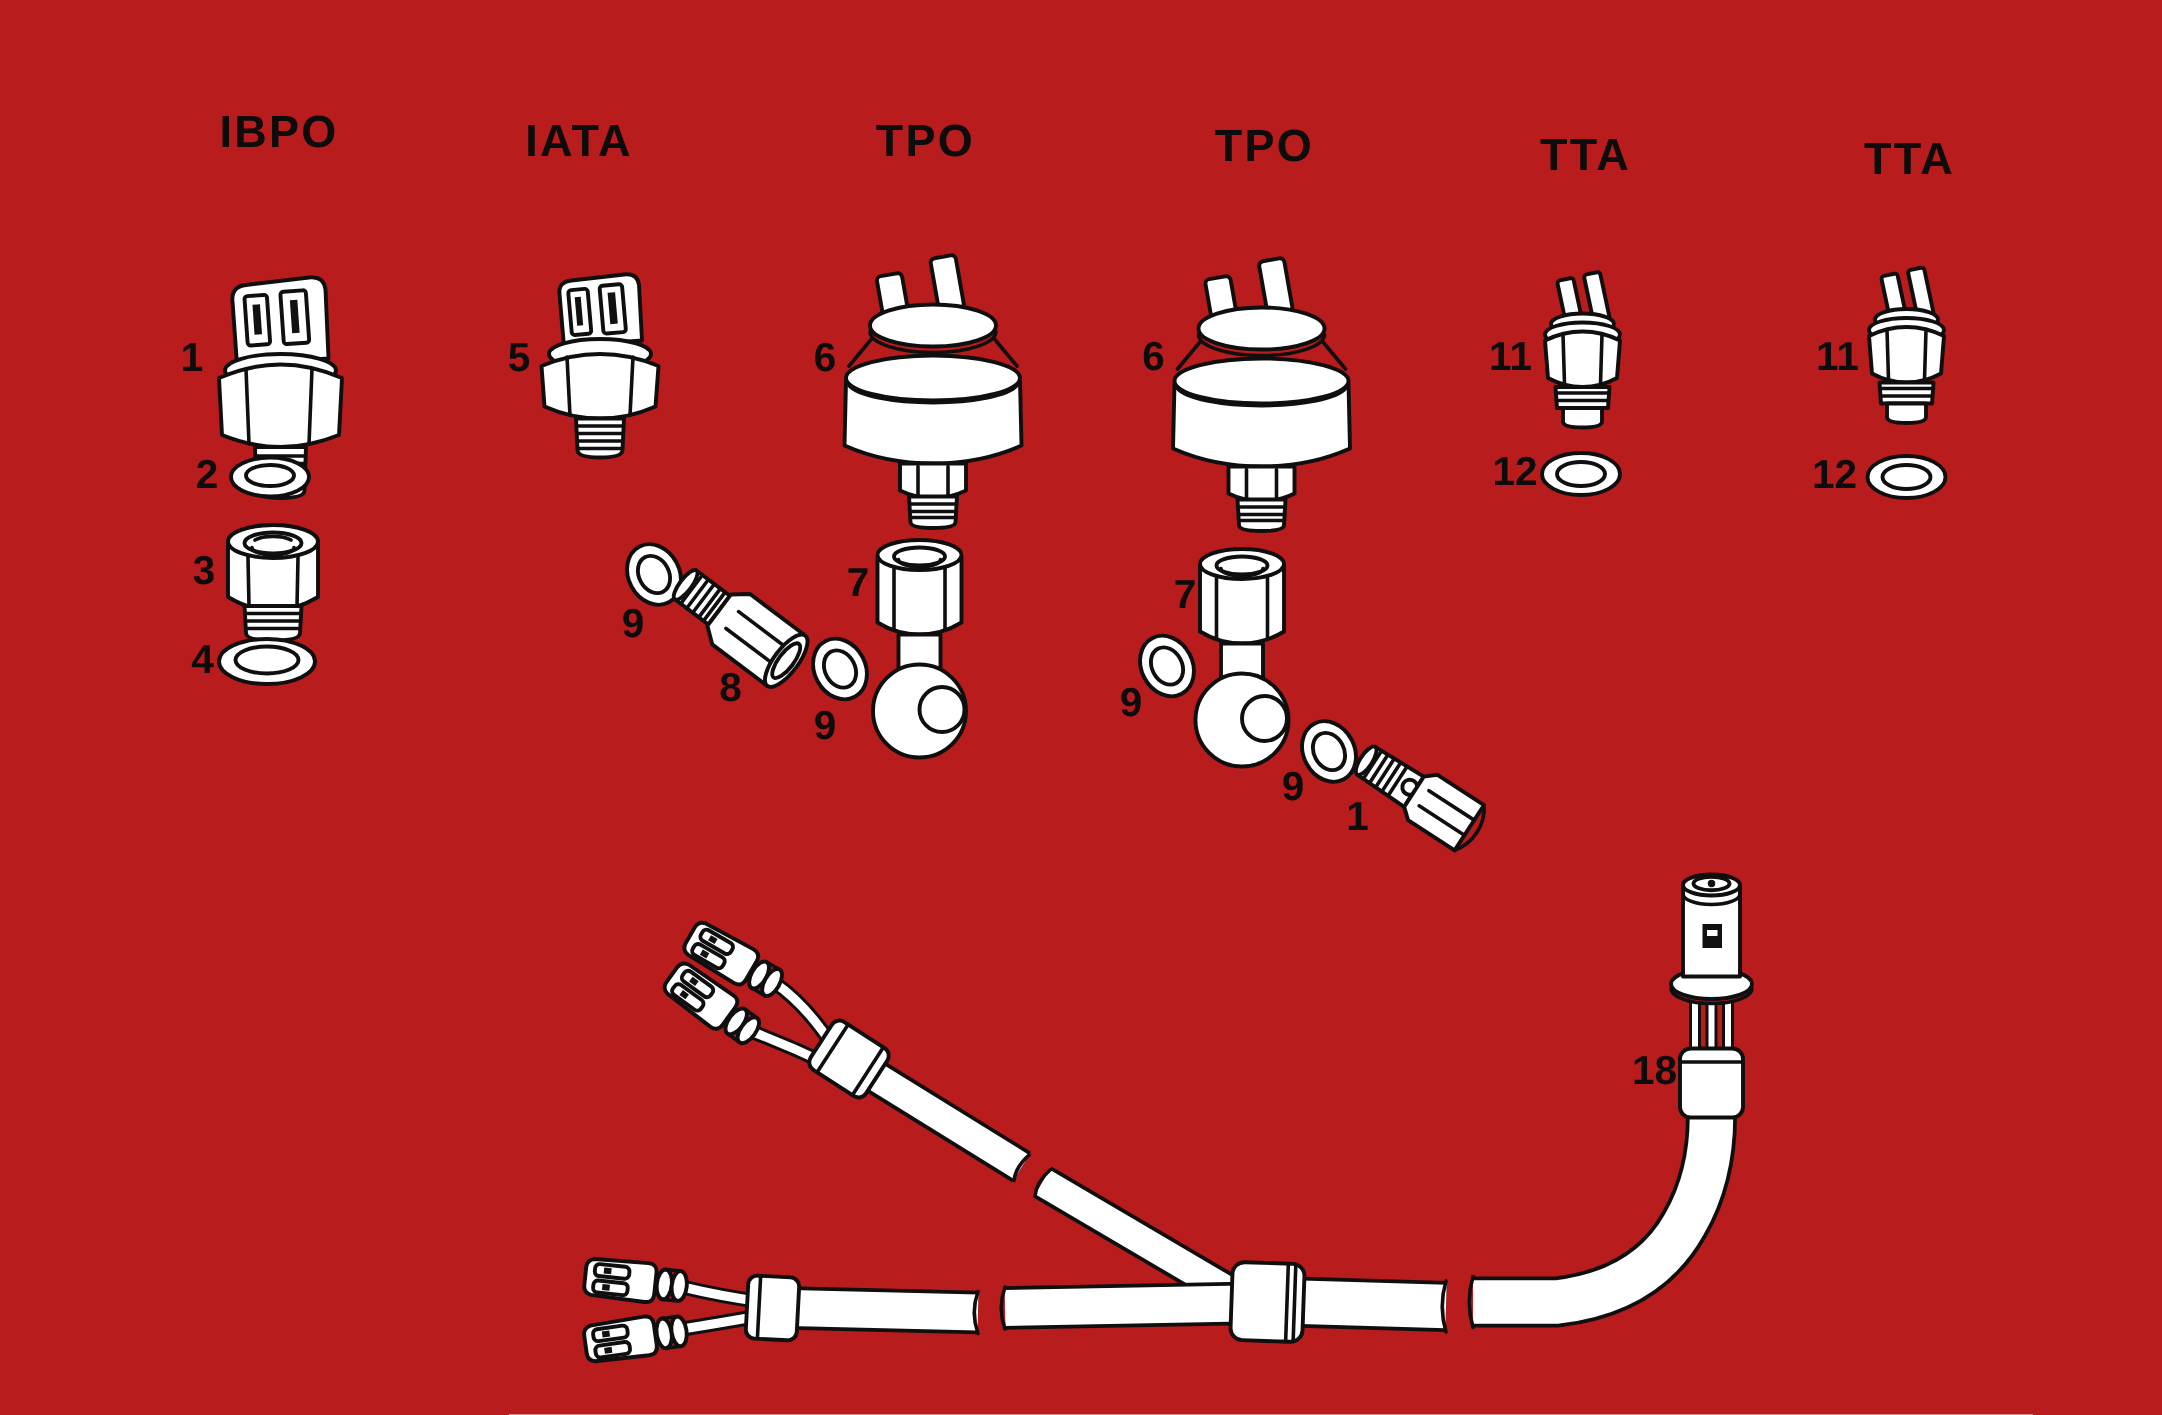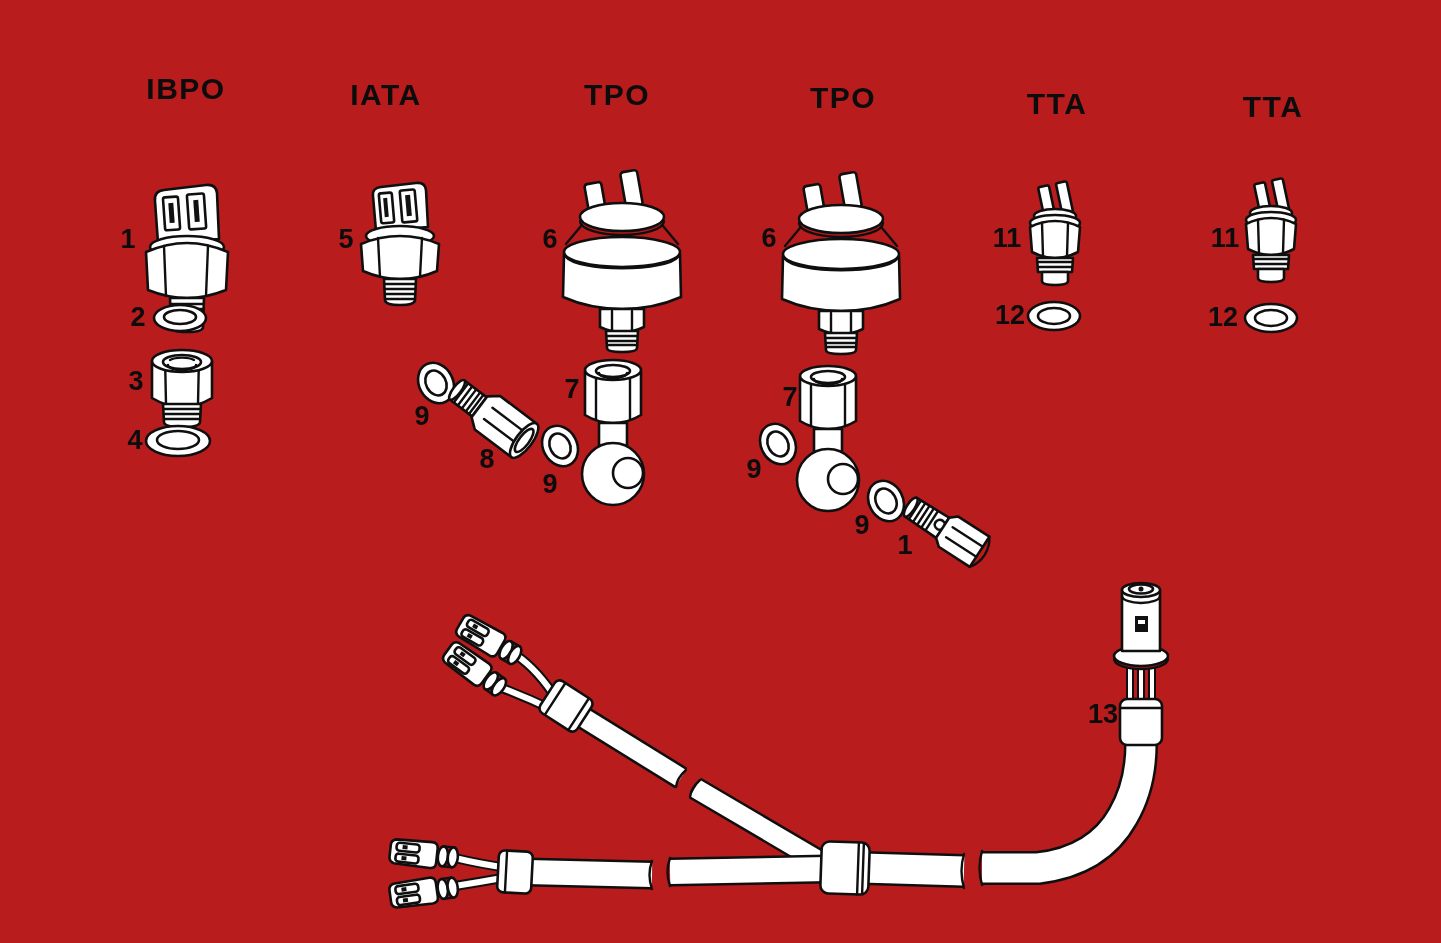--- a/index.html
+++ b/index.html
@@ -279,15 +279,15 @@
   <span class="num" style="left:487px; top:459px">8</span>
   <span class="num" style="left:422px; top:416px">9</span>
   <span class="num" style="left:550px; top:484px">9</span>
   <span class="num" style="left:754px; top:469px">9</span>
   <span class="num" style="left:862px; top:525px">9</span>
   <span class="num" style="left:905px; top:545px">1</span>
   <span class="num" style="left:1007px; top:238px">11</span>
   <span class="num" style="left:1225px; top:238px">11</span>
   <span class="num" style="left:1010px; top:315px">12</span>
   <span class="num" style="left:1223px; top:317px">12</span>
-  <span class="num" style="left:1103px; top:714px">13</span>
+  <span class="num" style="left:1103px; top:714px">18</span>
 
 </div>
 
 </body></html>

